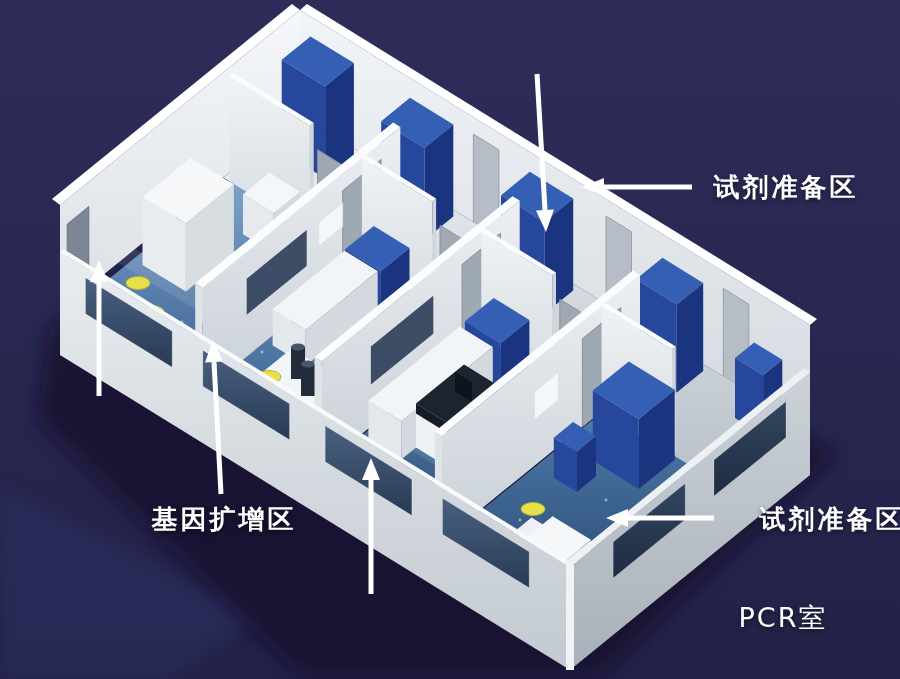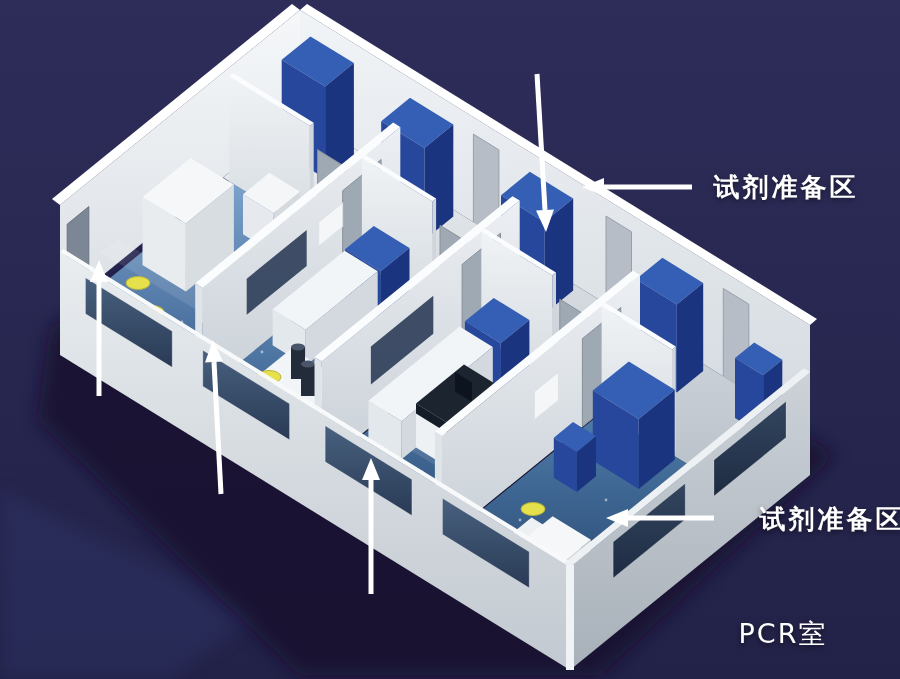--- a/index.html
+++ b/index.html
@@ -350,16 +350,17 @@
       <polygon points="371,458 362,480 380,480" stroke="none"></polygon>
     </g>
     <g>
       <line x1="714" y1="518" x2="628" y2="518" stroke-width="5" fill="none"></line>
       <polygon points="606,518 628,509 628,527" stroke="none"></polygon>
     </g>
   </g>
 </svg>
 
 <div class="label" style="left:786px;top:170px;">试剂准备区</div>
+<div class="label" style="left:224px;top:502px;">基因扩增区</div>
 <div class="label" style="left:832px;top:502px;">试剂准备区</div>
-<div class="label label-pcr" style="left:783px;top:616px;">PCR室</div>
+<div class="label label-pcr" style="left:783px;top:600px;">PCR室</div>
 
 </div>
 
 </body></html>

